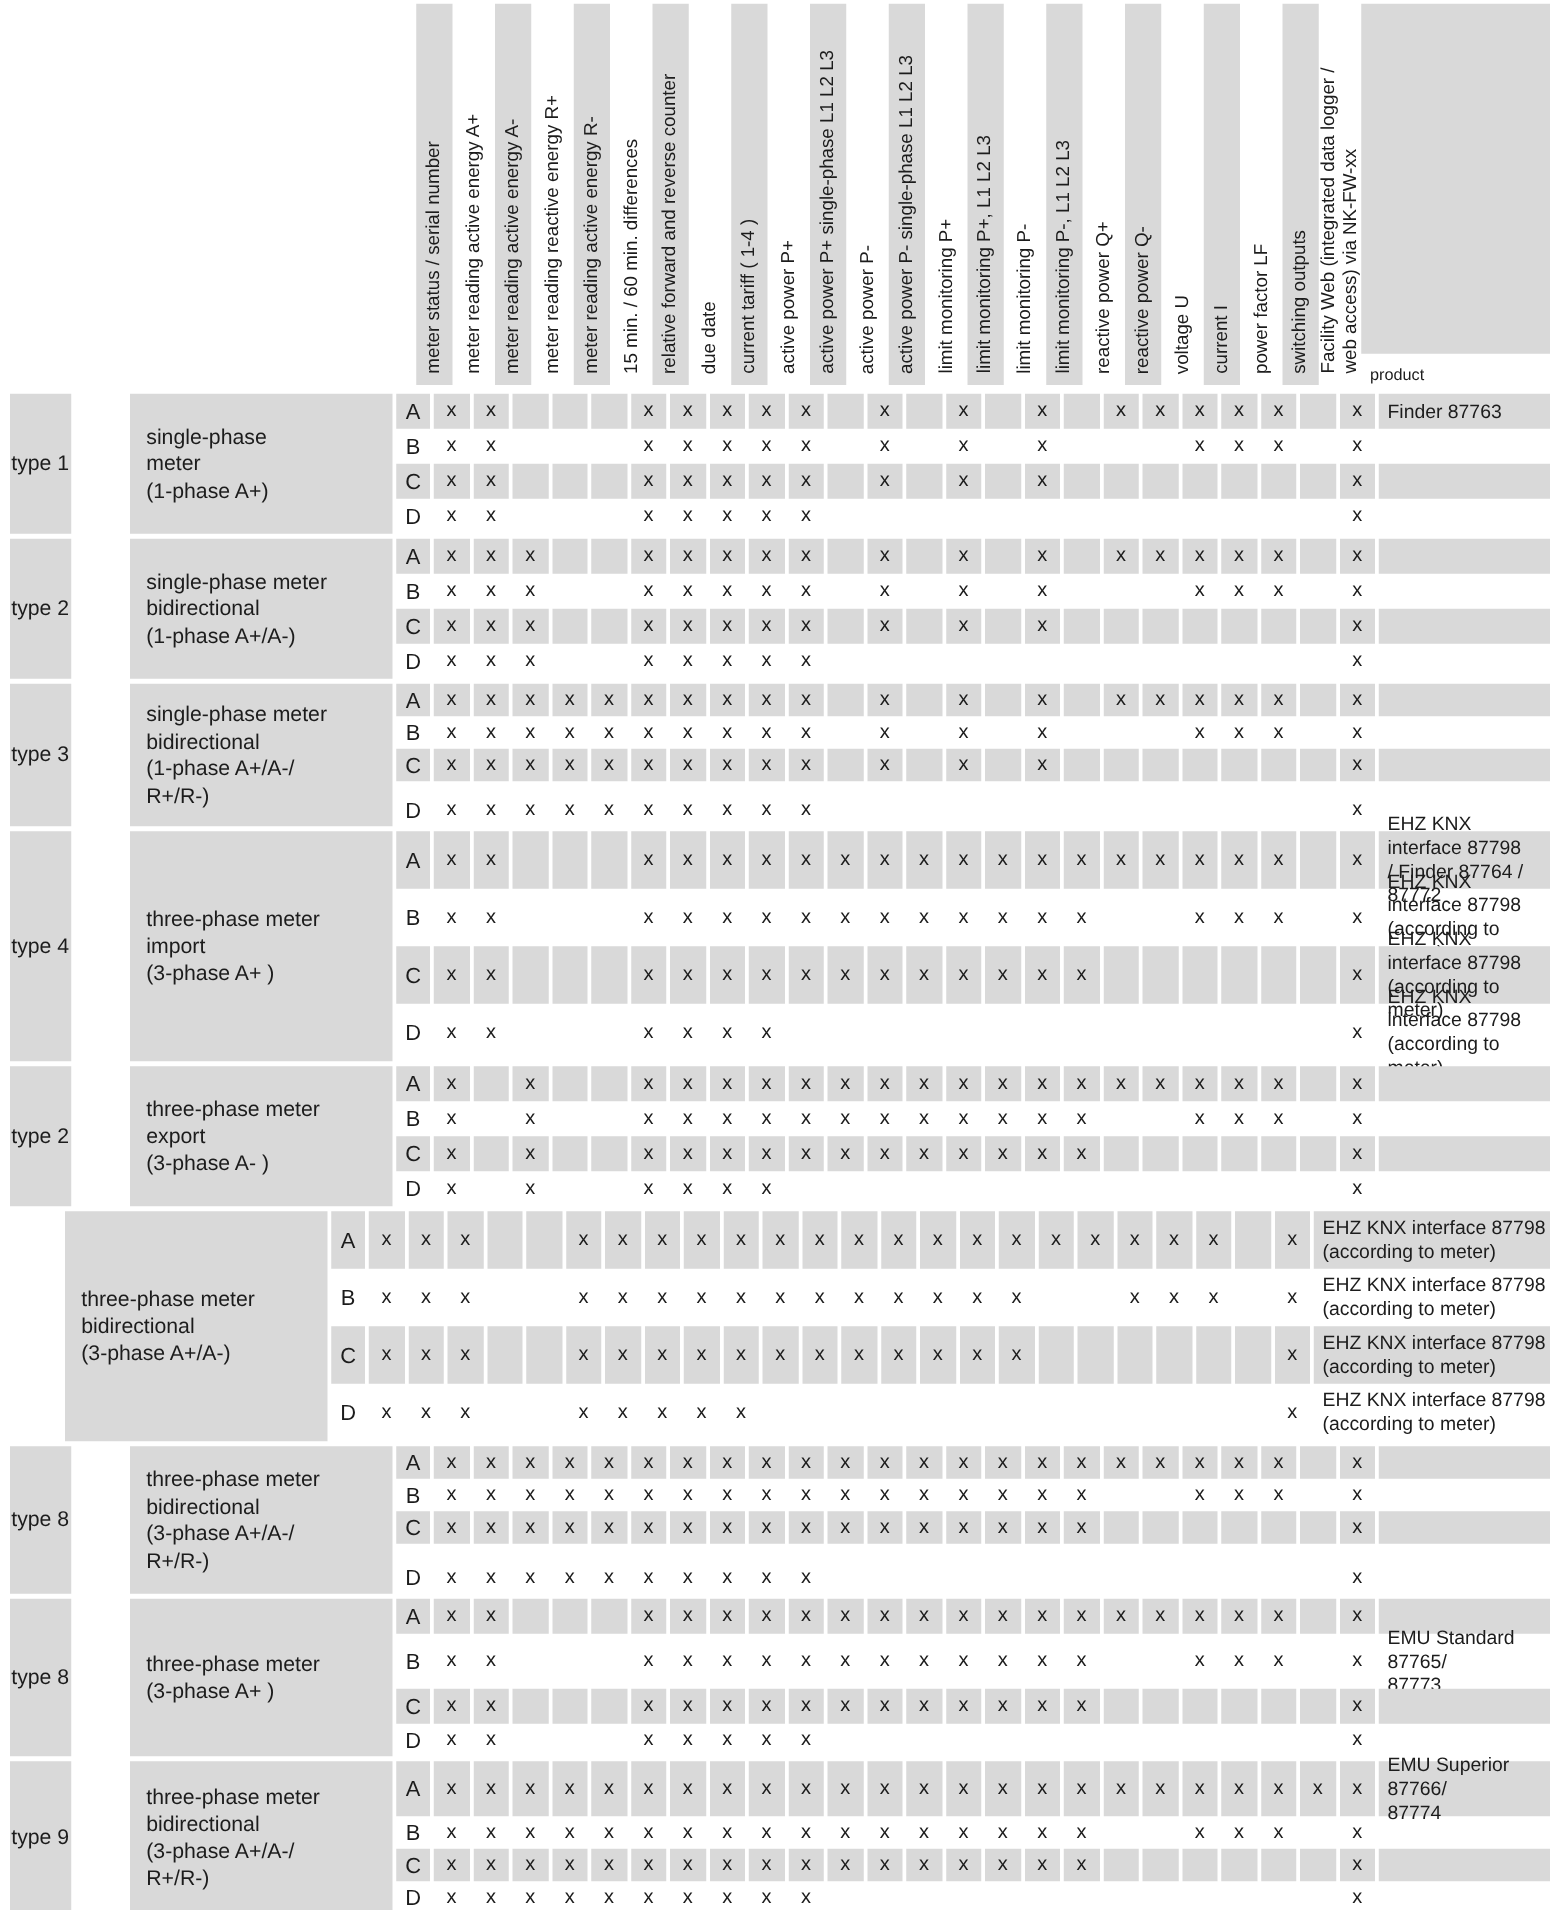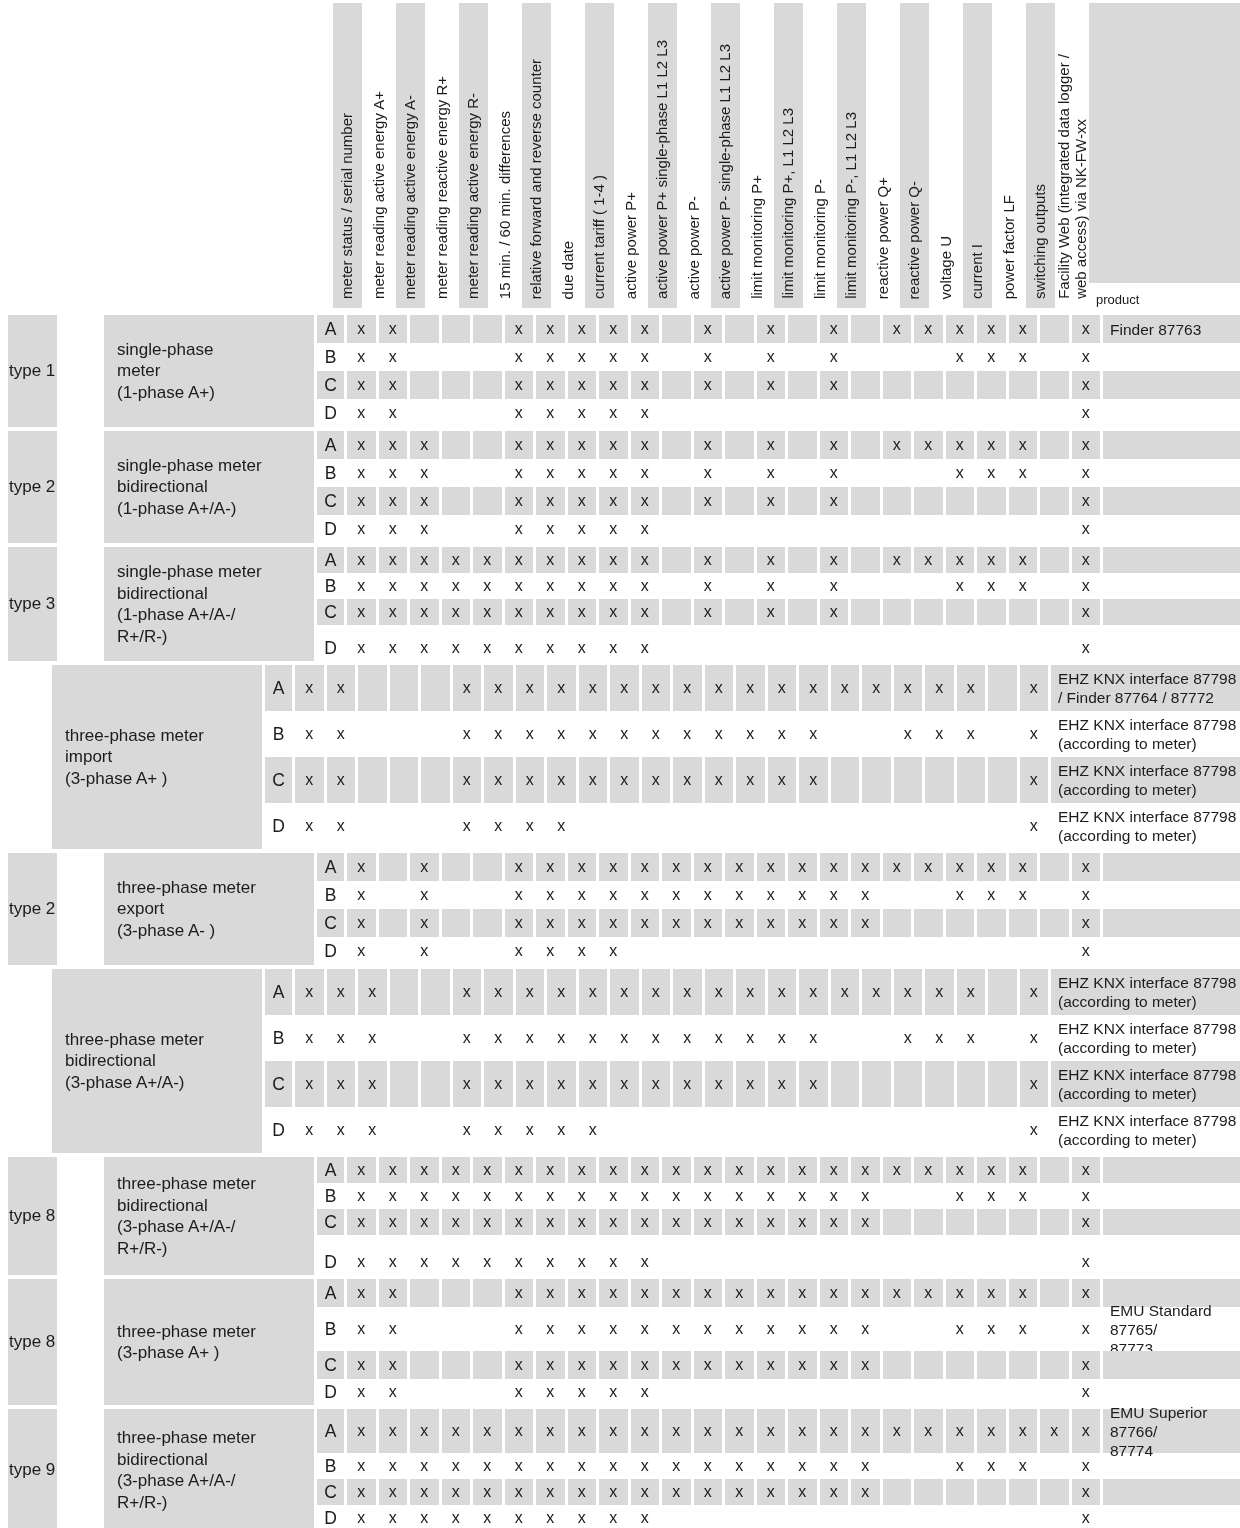--- a/index.html
+++ b/index.html
@@ -482,20 +482,21 @@
             <div class="cell w-x"></div>
             <div class="cell w-x"></div>
             <div class="cell w-x"></div>
             <div class="cell w-x"></div>
             <div class="cell w-x">x</div>
             <div class="cell cellP w-prod"></div>
           </div>
         </div>
       </div>
       <div class="block">
+        <div class="tcell w-type">type 4</div>
         <div class="desc w-desc">three-phase meter
 import
 (3-phase A+ )</div>
         <div class="rows">
           <div class="row shade" style="height: 46px;">
             <div class="cell cellL w-letter">A</div>
             <div class="cell w-x">x</div>
             <div class="cell w-x">x</div>
             <div class="cell w-x"></div>
             <div class="cell w-x"></div>

